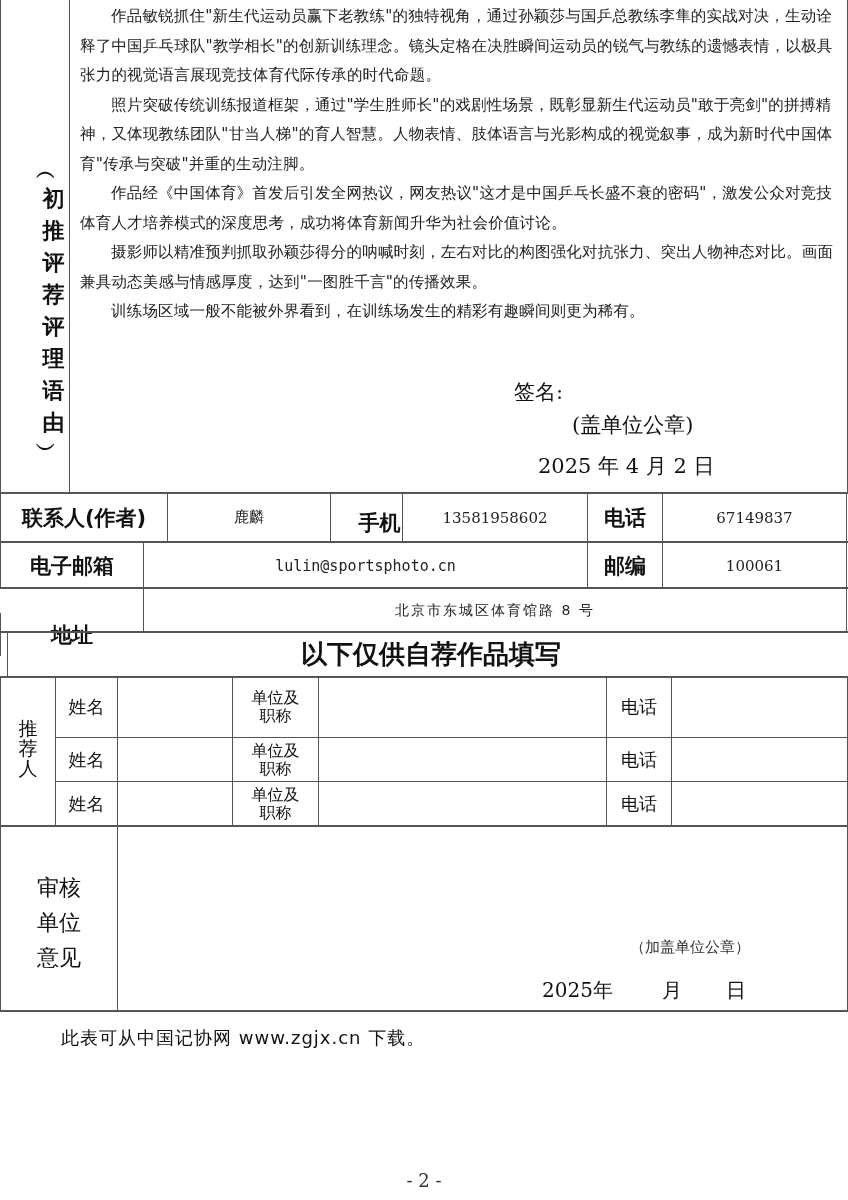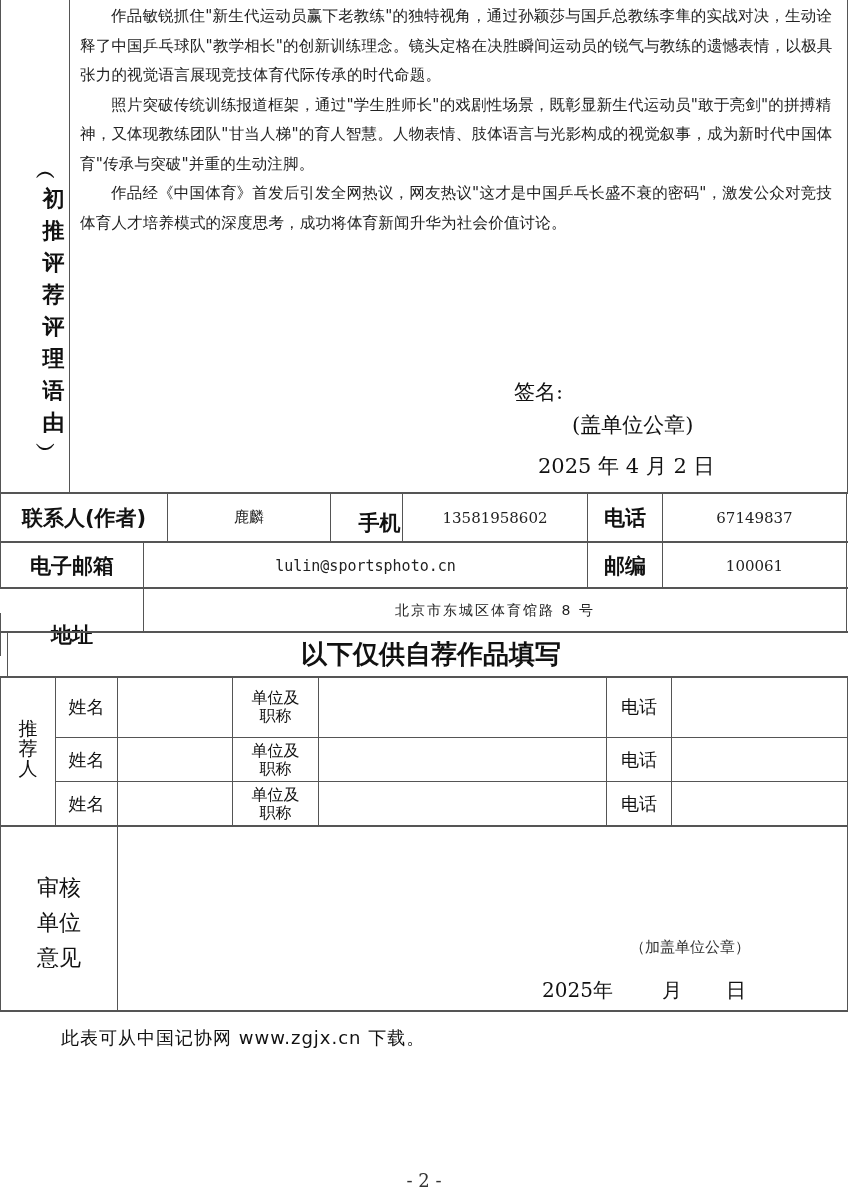--- a/index.html
+++ b/index.html
@@ -31,20 +31,22 @@
   <div class="vert-lbl">评荐</div>
   <div class="vert-lbl">评理</div>
   <div class="vert-lbl">语由</div>
   <div class="vert-lbl" style="font-size:20px; line-height:22px; padding-left:22px;">︶</div>
 </div>
 
 <div class="abs" style="left:80px; top:2px; width:760px;">
   <p class="para">作品敏锐抓住"新生代运动员赢下老教练"的独特视角，通过孙颖莎与国乒总教练李隼的实战对决，生动诠释了中国乒乓球队"教学相长"的创新训练理念。镜头定格在决胜瞬间运动员的锐气与教练的遗憾表情，以极具张力的视觉语言展现竞技体育代际传承的时代命题。</p>
   <p class="para">照片突破传统训练报道框架，通过"学生胜师长"的戏剧性场景，既彰显新生代运动员"敢于亮剑"的拼搏精神，又体现教练团队"甘当人梯"的育人智慧。人物表情、肢体语言与光影构成的视觉叙事，成为新时代中国体育"传承与突破"并重的生动注脚。</p>
   <p class="para">作品经《中国体育》首发后引发全网热议，网友热议"这才是中国乒乓长盛不衰的密码"，激发公众对竞技体育人才培养模式的深度思考，成功将体育新闻升华为社会价值讨论。</p>
+  <p class="para">摄影师以精准预判抓取孙颖莎得分的呐喊时刻，左右对比的构图强化对抗张力、突出人物神态对比。画面兼具动态美感与情感厚度，达到"一图胜千言"的传播效果。</p>
+  <p class="para">训练场区域一般不能被外界看到，在训练场发生的精彩有趣瞬间则更为稀有。</p>
 </div>
 
 <div class="abs" style="left:514px; top:378px; font-size:21px;">签名:</div>
 <div class="abs" style="left:572px; top:411px; font-size:21px;">(盖单位公章)</div>
 <div class="abs" style="left:538px; top:452px; font-size:21px;">2025 年 4 月 2 日</div>
 
 <div class="line-h" style="left:0; top:492px; width:848px;"></div>
 
 <div class="abs center lbl-big" style="left:0; top:493px; width:167px; height:49px; border-left:1.5px solid #555;">联系人(作者)</div>
 <div class="line-v" style="left:167px; top:493px; height:49px;"></div>

